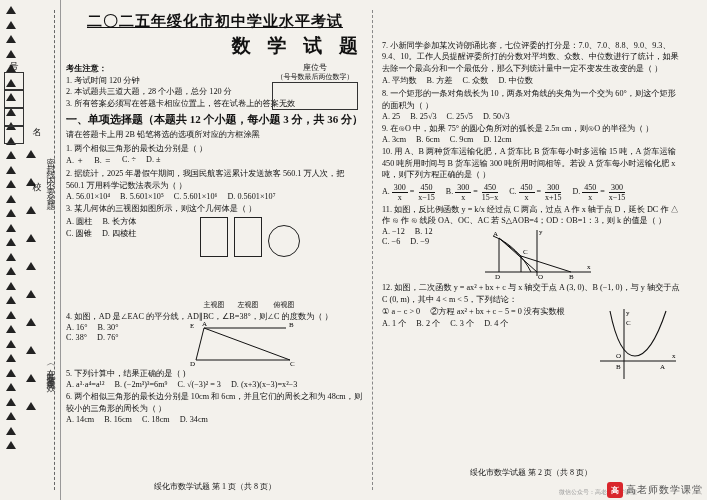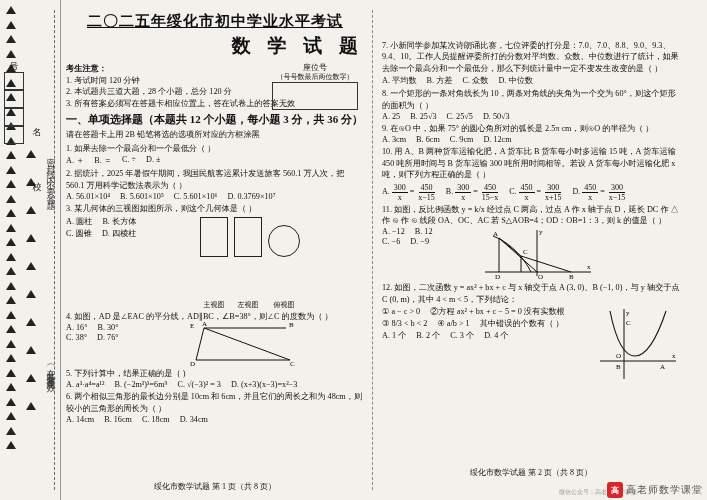--- a/index.html
+++ b/index.html
@@ -149,38 +149,38 @@
       <div>1. 考试时间 120 分钟</div>
       <div>2. 本试题共三道大题，28 个小题，总分 120 分</div>
       <div>3. 所有答案必须写在答题卡相应位置上，答在试卷上的答案无效</div>
     </div>
 
     <div class="sec">一、单项选择题（本题共 12 个小题，每小题 3 分，共 36 分）</div>
     <div class="notice">请在答题卡上用 2B 铅笔将选的选项所对应的方框涂黑</div>
 
     <div class="q">
       <span>1.</span>
-      <span>如果去除一个最高分和一个最低分（    ）</span>
+      <span>两个相似三角形的最长边分别是（    ）</span>
     </div>
     <div class="opts">
       <span>A. ＋</span>
       <span>B. ＝</span>
       <span>C. ÷</span>
       <span>D. ±</span>
     </div>
 
     <div class="q">
       <span>2.</span>
       <span>据统计，2025 年暑假午期间，我国民航客运累计发送旅客 560.1 万人次，把 560.1 万用科学记数法表示为（    ）</span>
     </div>
     <div class="opts tight">
       <span>A. 56.01×10⁴</span>
       <span>B. 5.601×10⁵</span>
       <span>C. 5.601×10⁶</span>
-      <span>D. 0.3769×10⁷</span>
+      <span>D. 0.5601×10⁷</span>
     </div>
 
     <div class="q">
       <span>3.</span>
       <span>某几何体的三视图如图所示，则这个几何体是（    ）</span>
     </div>
     <div style="display:flex;gap:14px;">
       <div style="flex:0 0 120px;">
         <div class="opts">
           <span>A. 圆柱</span>
@@ -394,25 +394,20 @@
       <span>12.</span>
       <span>如图，二次函数 y = ax² + bx + c 与 x 轴交于点 A (3, 0)、B (−1, 0)，与 y 轴交于点 C (0, m)，其中 4 &lt; m &lt; 5，下列结论：</span>
     </div>
     <div style="display:flex;gap:10px;">
       <div style="flex:1;">
         <div class="opts">
           <span>① a − c &gt; 0</span>
           <span>②方程 ax² + bx + c − 5 = 0 没有实数根</span>
         </div>
         <div class="opts">
-          <span>③ 8/3 &lt; b &lt; 2</span>
-          <span>④ a/b &gt; 1</span>
-          <span>其中错误的个数有（    ）</span>
-        </div>
-        <div class="opts">
           <span>A. 1 个</span>
           <span>B. 2 个</span>
           <span>C. 3 个</span>
           <span>D. 4 个</span>
         </div>
       </div>
       <div style="flex:0 0 86px;">
         <svg class="svgfig" width="86" height="78" viewBox="0 0 86 78">
           <line x1="30" y1="4" x2="30" y2="74" stroke="#111" stroke-width="1"></line>
           <line x1="6" y1="56" x2="82" y2="56" stroke="#111" stroke-width="1"></line>

